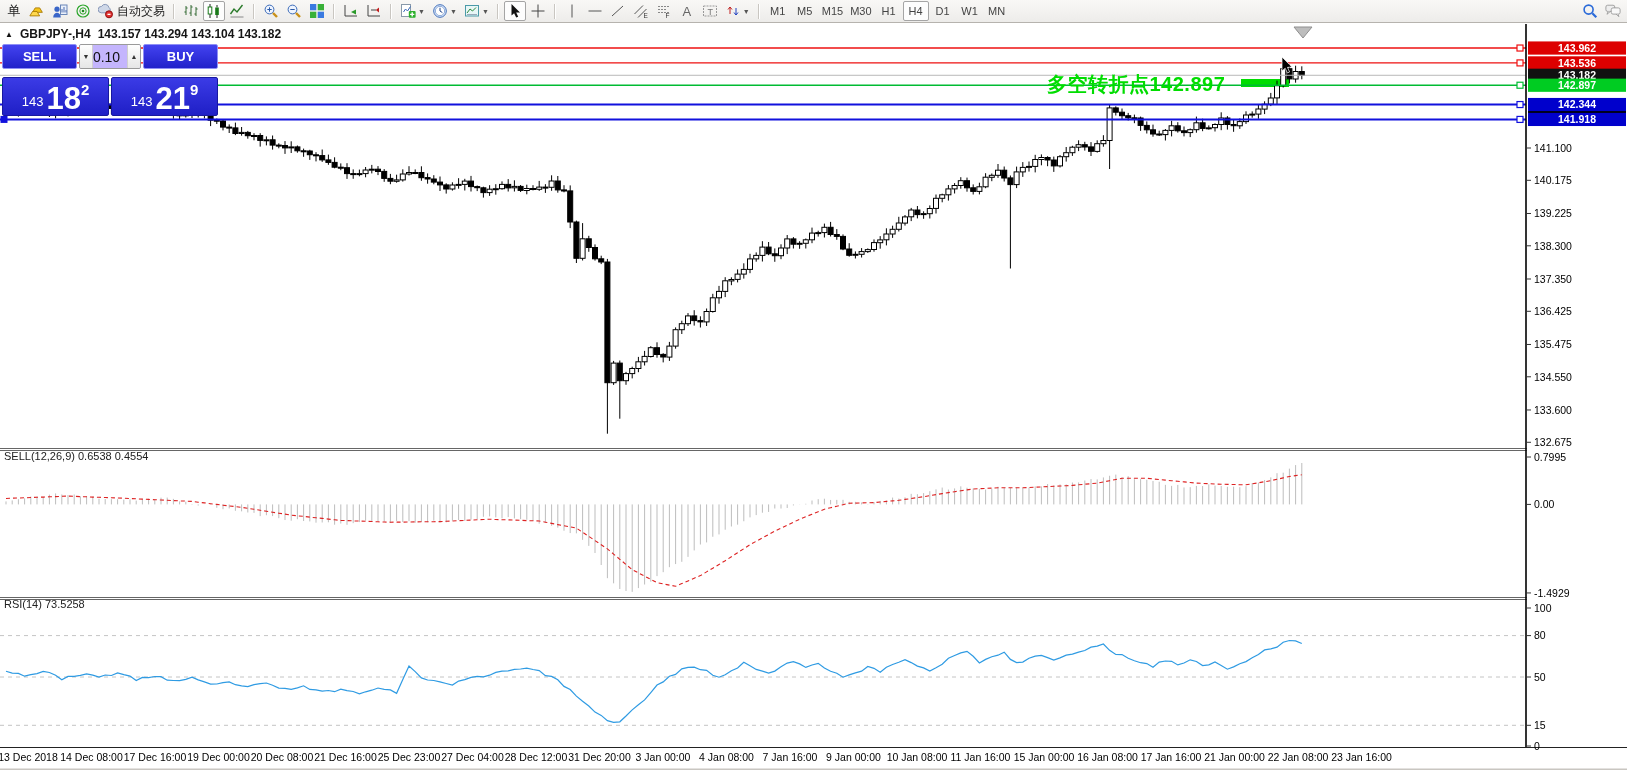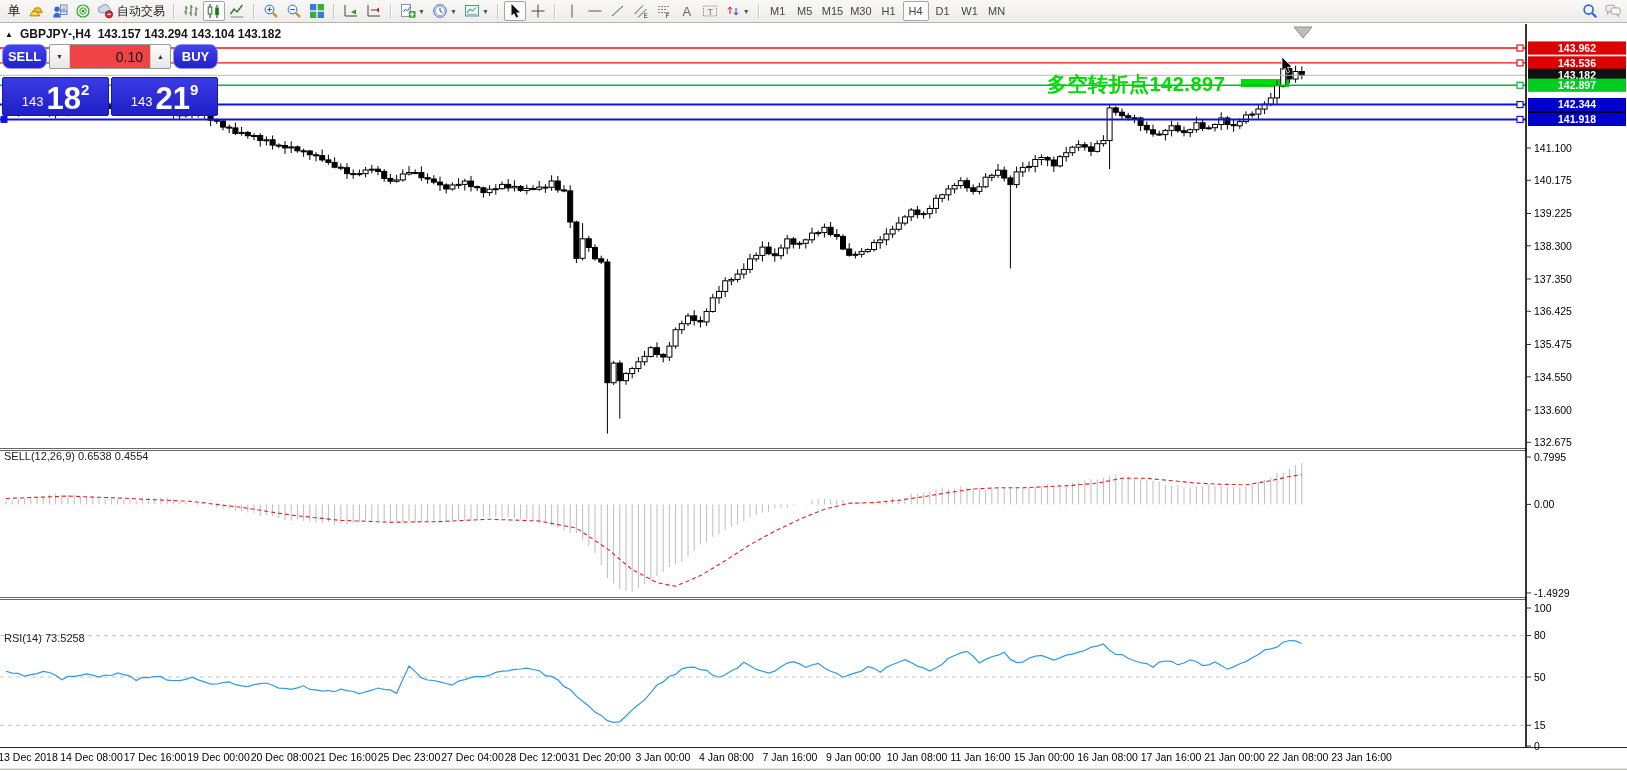--- a/index.html
+++ b/index.html
@@ -21,44 +21,44 @@
   .order-glyph{font-size:13px;color:#222;}
   .at-label{font-size:12px;color:#222;margin-left:3px;}
   
   #chart{position:absolute;top:24px;left:0;}
   .symbol-bar{position:absolute;top:27px;left:5px;z-index:40;display:flex;align-items:center;
               gap:7px;font-size:12px;font-weight:700;color:#151515;}
   .symbol-bar .tri{font-size:8px;color:#111;}
   
   .trade-panel{position:absolute;left:2px;top:44px;width:216px;z-index:50;}
   .tp-row1{display:flex;gap:2px;height:25px;}
-  .btn-sell,.btn-buy{width:45px;box-sizing:border-box;background:linear-gradient(#4343f0,#2121ca);
+  .btn-sell,.btn-buy{width:75px;box-sizing:border-box;background:linear-gradient(#4343f0,#2121ca);
       border:1px solid #8f8ff5;color:#fff;font-size:13px;font-weight:700;display:flex;
-      align-items:center;justify-content:center;border-radius:8px;}
-  .stepper{flex:1;display:flex;border:1px solid #9a9a9a;background:#ef4444;border-radius:2px;overflow:hidden;}
+      align-items:center;justify-content:center;border-radius:2px;}
+  .stepper{flex:1;display:flex;border:1px solid #9a9a9a;background:#c4b5fd;border-radius:2px;overflow:hidden;}
   .step-btn{width:19px;display:flex;align-items:center;justify-content:center;font-size:7px;
       color:#333;background:linear-gradient(#fefefe,#e6e6e6);}
   .step-dn{border-right:1px solid #cfcfcf;}
   .step-up{border-left:1px solid #cfcfcf;}
   .vol{flex:1;display:flex;align-items:center;justify-content:flex-end;padding-right:7px;
       font-size:14px;color:#111;}
   .tp-row2{display:flex;gap:2px;margin-top:8px;height:39px;}
   .price-box{flex:1;background:linear-gradient(#3b3be6,#1f1fc6);border:1px solid #1818a0;
       color:#fff;display:flex;align-items:flex-end;justify-content:center;padding-bottom:2px;
       border-radius:2px;}
   .p-small{font-size:13px;margin:0 3px 4px 0;}
   .p-big{font-size:31px;font-weight:600;line-height:0.95;}
   .p-sup{font-size:15px;font-weight:600;margin-bottom:15px;}
   
   .annotation{position:absolute;left:1047px;top:71px;z-index:30;font-size:20px;font-weight:700;
       letter-spacing:0.5px;white-space:nowrap;text-align:right;}
   
   .ind-label{position:absolute;left:4px;z-index:30;font-size:11px;color:#222;white-space:nowrap;}
   .macd-label{top:450px;}
-  .rsi-label{top:632px;}
+  .rsi-label{top:598px;}
 </style>
 </head>
 <body>
 
 <div class="toolbar">
   <button class="tb">
       <span class="order-glyph">单</span>
     </button>
   <button class="tb">
       <span>

